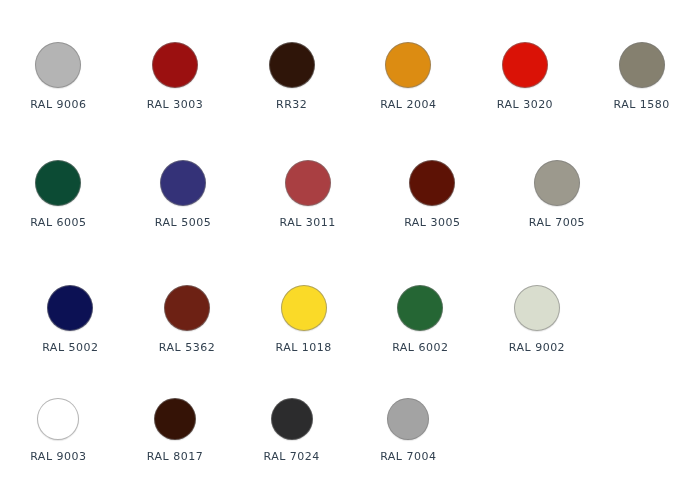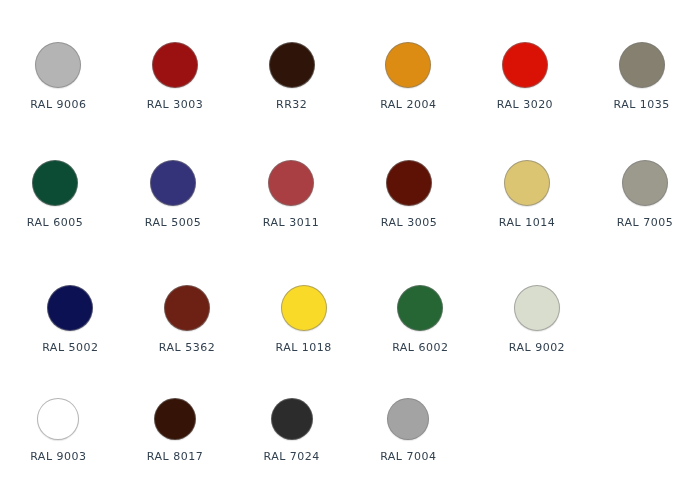--- a/index.html
+++ b/index.html
@@ -77,43 +77,39 @@
       <div class="swatch-cell">
         <div class="swatch-dot" title="RAL 2004" style="width: 46px; height: 46px; background: rgb(220, 140, 18);"></div>
         <div class="swatch-label">RAL 2004</div>
       </div>
       <div class="swatch-cell">
         <div class="swatch-dot" title="RAL 3020" style="width: 46px; height: 46px; background: rgb(218, 18, 6);"></div>
         <div class="swatch-label">RAL 3020</div>
       </div>
       <div class="swatch-cell">
         <div class="swatch-dot" title="RAL 1035" style="width: 46px; height: 46px; background: rgb(133, 128, 111);"></div>
-        <div class="swatch-label">RAL 1035</div>
+        <div class="swatch-label">RAL 1580</div>
       </div>
     </div>
     <div class="swatch-row" style="position: absolute; left: 0px; top: 160px; gap: 8px;">
       <div class="swatch-cell">
         <div class="swatch-dot" title="RAL 6005" style="width: 46px; height: 46px; background: rgb(12, 75, 52);"></div>
         <div class="swatch-label">RAL 6005</div>
       </div>
       <div class="swatch-cell">
         <div class="swatch-dot" title="RAL 5005" style="width: 46px; height: 46px; background: rgb(52, 50, 120);"></div>
         <div class="swatch-label">RAL 5005</div>
       </div>
       <div class="swatch-cell">
         <div class="swatch-dot" title="RAL 3011" style="width: 46px; height: 46px; background: rgb(169, 63, 66);"></div>
         <div class="swatch-label">RAL 3011</div>
       </div>
       <div class="swatch-cell">
         <div class="swatch-dot" title="RAL 3005" style="width: 46px; height: 46px; background: rgb(93, 18, 5);"></div>
         <div class="swatch-label">RAL 3005</div>
-      </div>
-      <div class="swatch-cell">
-        <div class="swatch-dot" title="RAL 1014" style="width: 46px; height: 46px; background: rgb(219, 197, 115);"></div>
-        <div class="swatch-label">RAL 1014</div>
       </div>
       <div class="swatch-cell">
         <div class="swatch-dot" title="RAL 7005" style="width: 46px; height: 46px; background: rgb(156, 153, 141);"></div>
         <div class="swatch-label">RAL 7005</div>
       </div>
     </div>
     <div class="swatch-row" style="position: absolute; left: 0px; top: 285px; padding-left: 12px;">
       <div class="swatch-cell">
         <div class="swatch-dot" title="RAL 5002" style="width: 46px; height: 46px; background: rgb(12, 17, 84);"></div>
         <div class="swatch-label">RAL 5002</div>

